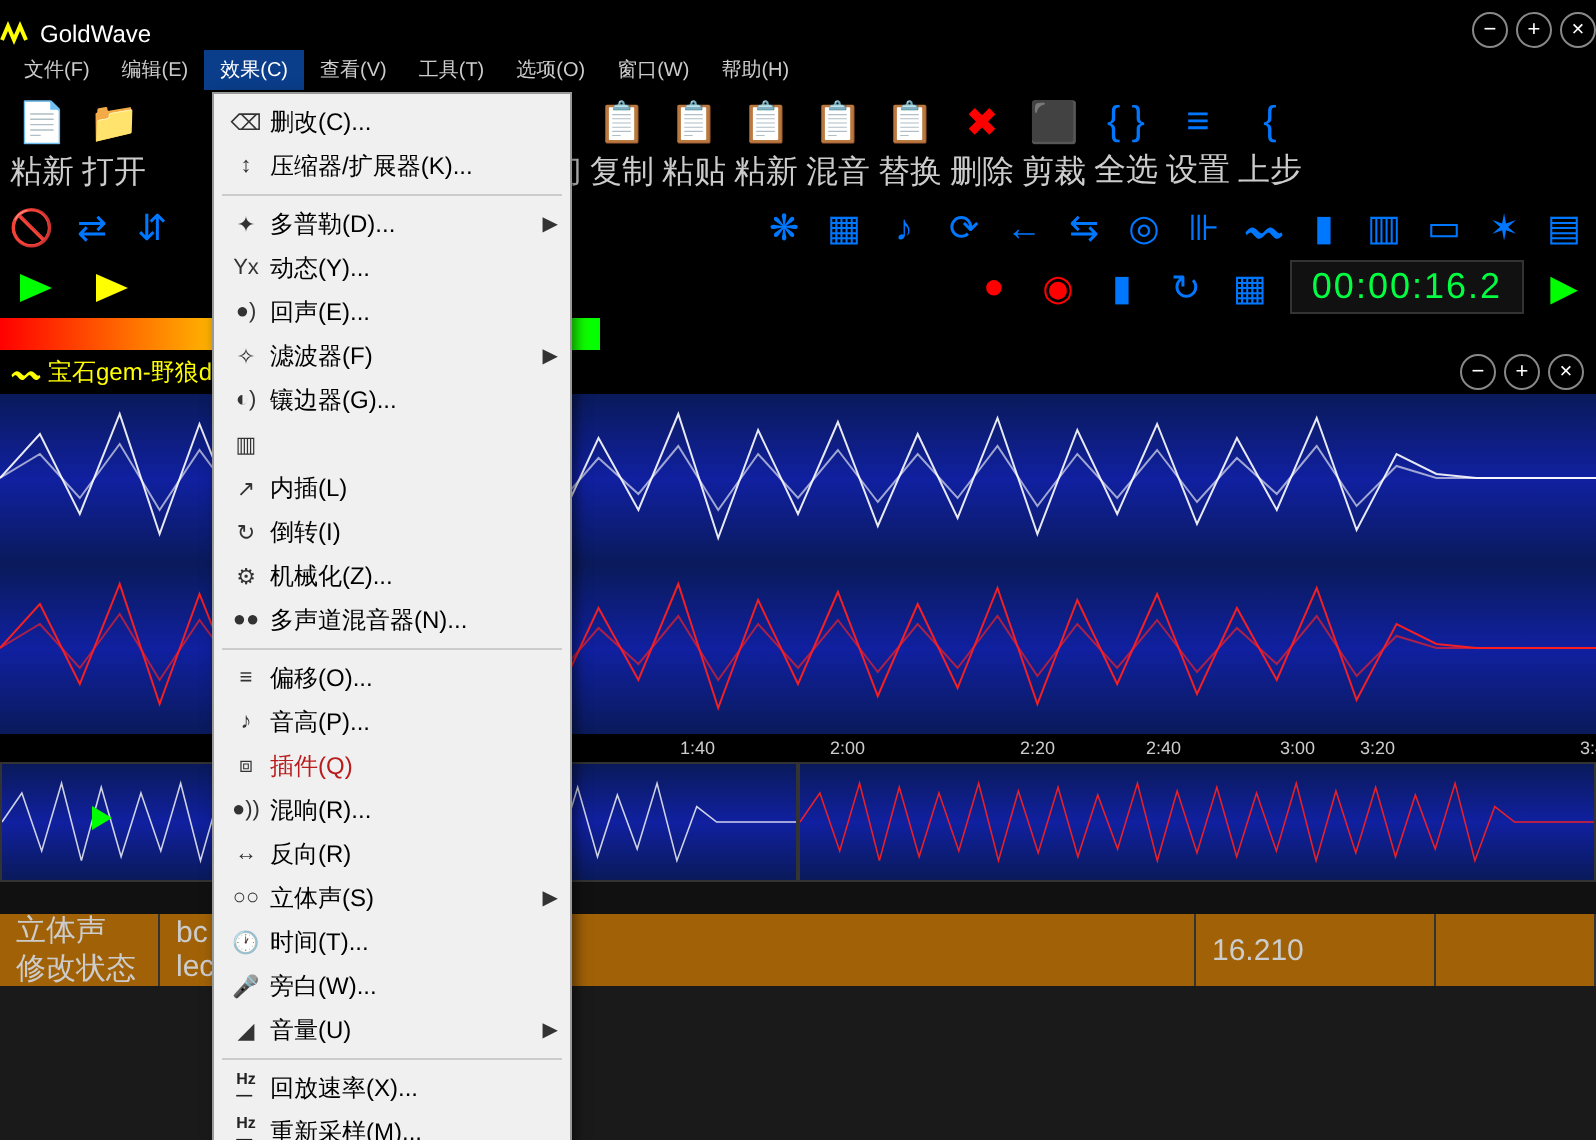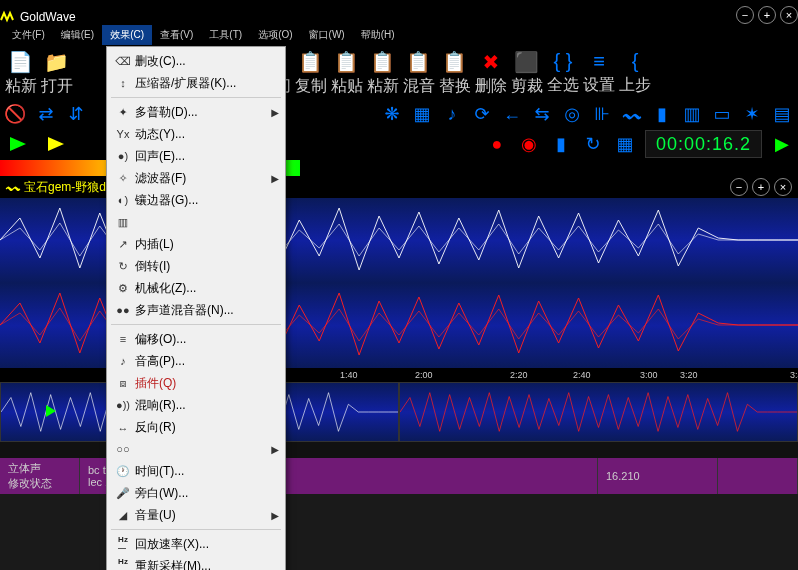--- a/index.html
+++ b/index.html
@@ -26,21 +26,21 @@
 .track-title { background: #000; height: 22px; display: flex; align-items: center; padding: 0 6px; color: #ff0; font-size: 12px; }
 .track-title .win-btn { color: #fff; }
 .wave-main { position: relative; }
 .wave-top { height: 85px; background: linear-gradient(to bottom, #0a1a5a, #1020a0, #0a1a5a); position: relative; overflow: hidden; }
 .wave-bot { height: 85px; background: linear-gradient(to bottom, #0a1a5a, #1020a0, #0a1a5a); position: relative; overflow: hidden; }
 .ruler { height: 14px; background: #000; display: flex; color: #ccc; font-size: 9px; align-items: center; position: relative; }
 .ruler span { position: absolute; }
 .overview { display: flex; height: 60px; }
 .ov-pane { flex: 1; background: linear-gradient(to bottom, #0a1a5a, #1020a0, #0a1a5a); position: relative; border: 1px solid #333; }
 .scroll-area { height: 16px; background: #111; }
-.status { background: #701a75; height: 36px; display: flex; color: #ccc; font-size: 11px; }
+.status { background: #a16207; height: 36px; display: flex; color: #ccc; font-size: 15px; }
 .status-cell { padding: 2px 8px; border-right: 1px solid #333; display: flex; flex-direction: column; justify-content: center; }
 .dropdown { position: absolute; background: #f0f0f0; border: 1px solid #999; box-shadow: 2px 2px 6px rgba(0,0,0,0.5); z-index: 1000; left: 106px; top: 46px; width: 180px; padding: 3px 0; }
 .dd-item { display: flex; align-items: center; height: 22px; padding: 0 24px 0 4px; font-size: 12px; cursor: pointer; position: relative; }
 .dd-icon { width: 24px; height: 18px; display: flex; align-items: center; justify-content: center; font-size: 11px; color: #333; }
 .dd-icon .hz { font-size: 8px; font-weight: bold; color: #222; line-height: 1; }
 .dd-label { flex: 1; color: #000; }
 .dd-item.disabled .dd-label { color: #b91c1c; }
 .dd-sep { height: 1px; background: #ccc; margin: 3px 4px; }
 .dd-arrow { position: absolute; right: 6px; font-size: 10px; color: #333; }
 .wave-svg { position: absolute; left: 0; top: 0; width: 100%; height: 100%; }
@@ -307,20 +307,21 @@
     <div class="dd-item">
       <div class="dd-icon">●))</div>
       <div class="dd-label">混响(R)...</div>
     </div>
     <div class="dd-item">
       <div class="dd-icon">↔</div>
       <div class="dd-label">反向(R)</div>
     </div>
     <div class="dd-item">
       <div class="dd-icon">○○</div>
+      <div class="dd-label">立体声(S)</div>
       <div class="dd-arrow">▶</div>
     </div>
     <div class="dd-item">
       <div class="dd-icon">🕐</div>
       <div class="dd-label">时间(T)...</div>
     </div>
     <div class="dd-item">
       <div class="dd-icon">🎤</div>
       <div class="dd-label">旁白(W)...</div>
     </div>

